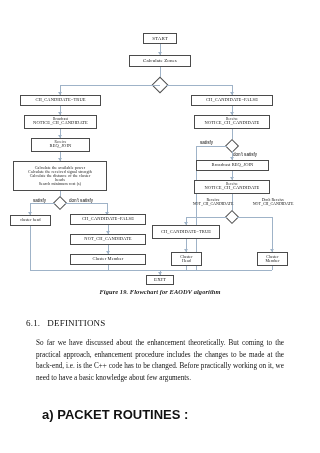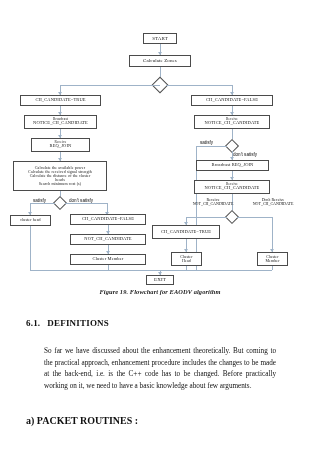--- a/index.html
+++ b/index.html
@@ -47,31 +47,31 @@
 
   .caption{
     position:absolute;left:0;top:288px;width:320px;text-align:center;
     font-style:italic;font-weight:bold;font-size:6.4px;
     font-family:"Liberation Serif", serif;color:#1a1a1a;letter-spacing:.1px;
   }
 
   
   .doc{position:absolute;left:26px;top:318px;width:268px;}
   h2.sec{
-    font-size:9px;font-weight:bold;margin:0 0 2px 0;
+    font-size:9px;font-weight:normal;margin:0 0 2px 0;
     font-family:"Liberation Serif", serif;letter-spacing:.2px;
   }
   h2.sec .num{margin-right:7px;}
   p.para{
-    font-size:7.2px;line-height:1.62;margin:18px;text-align:justify;
+    font-size:7.2px;line-height:1.62;margin:10px;text-align:justify;
     font-family:"Liberation Serif", serif;
   }
   h3.sub{
-    font-size:10px;font-weight:bold;margin:22px 0 7px 0;
-    font-family:Liberation Serif, serif;
+    font-size:13px;font-weight:bold;margin:22px 0 7px 16px;
+    font-family:Liberation Sans, sans-serif;
   }
 </style>
 </head>
 <body>
 
 <div class="page">
 
   <div class="chart">
 
     <div class="node t50" style="left:143px;top:33px;width:34px;height:11px;">

